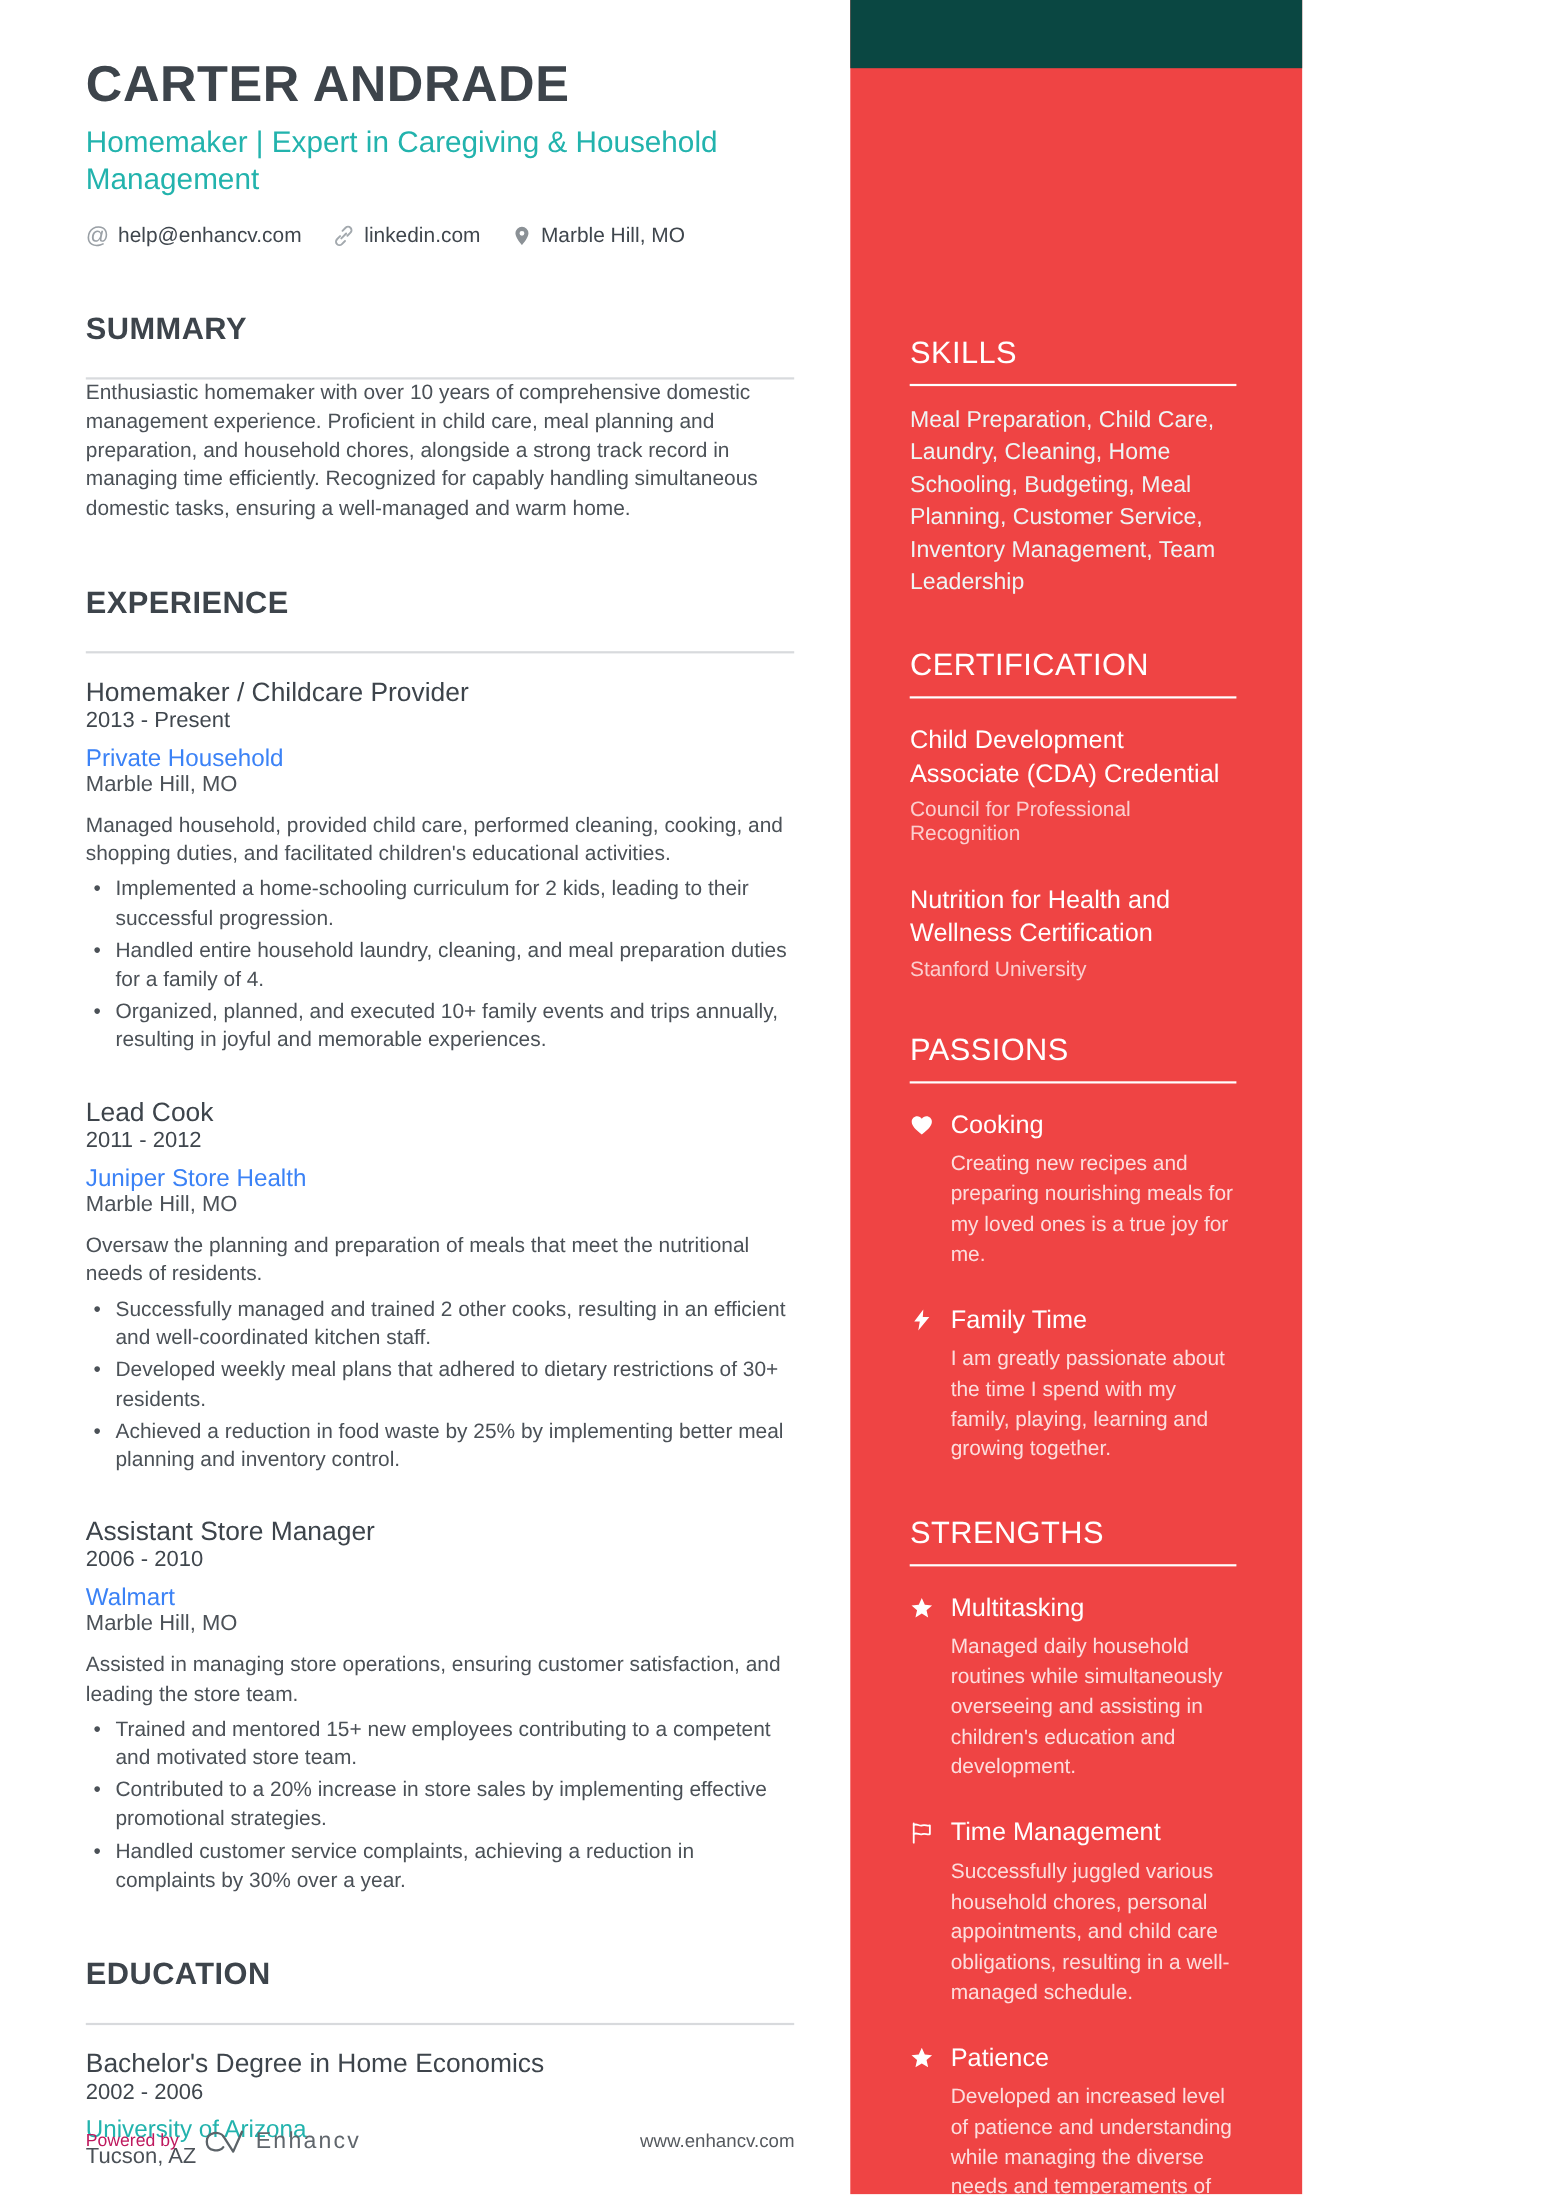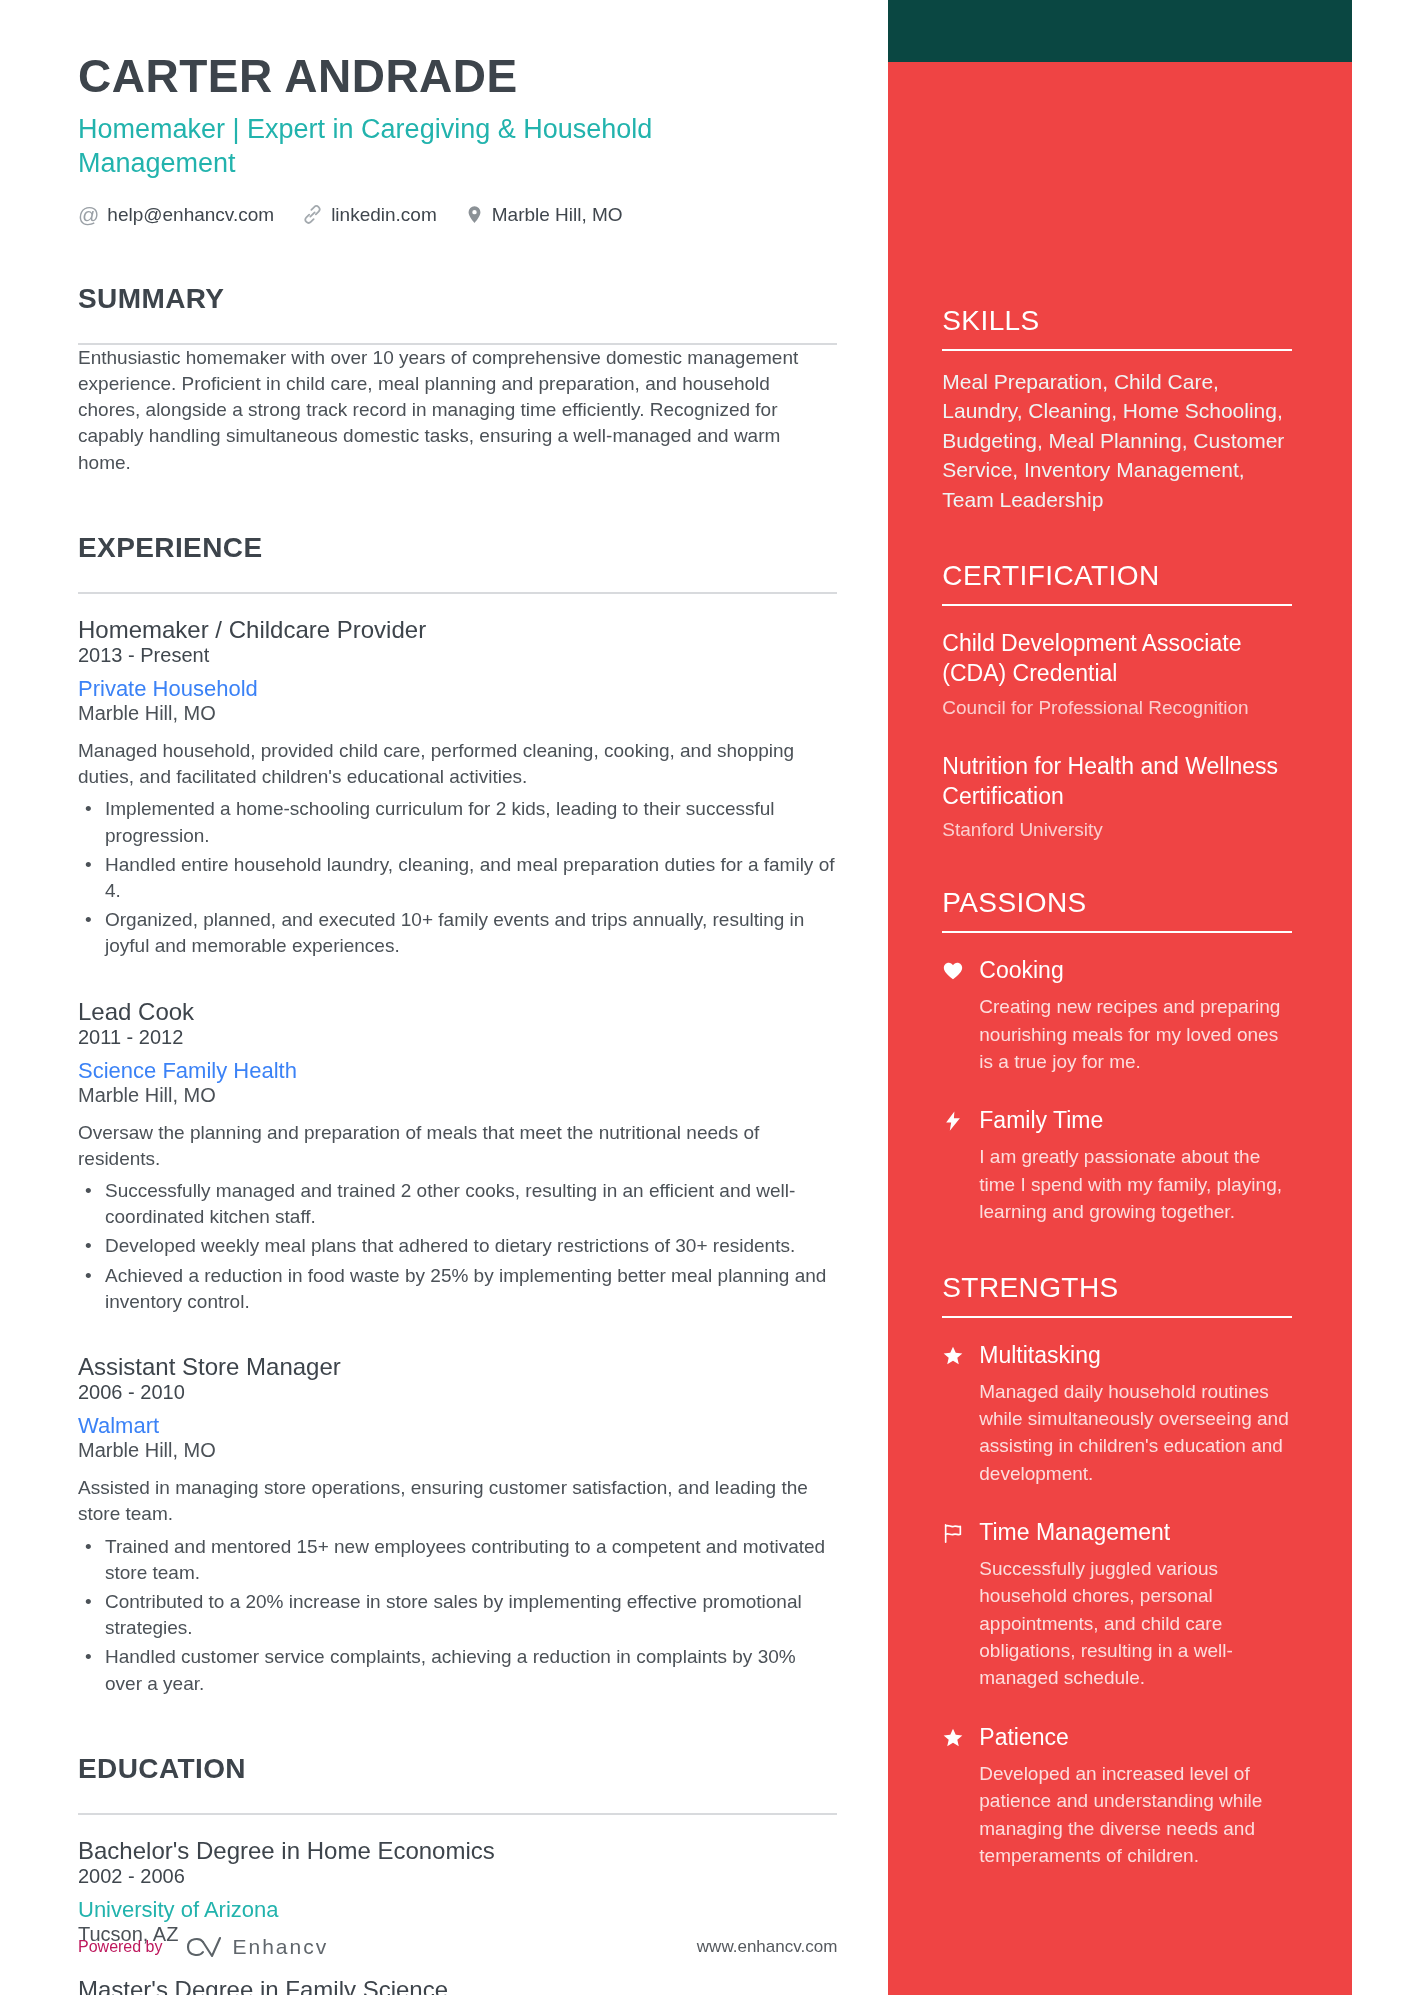--- a/index.html
+++ b/index.html
@@ -1,18 +1,18 @@
 <!DOCTYPE html>
 <html><head>
 <meta charset="utf-8">
 <style>
   * { margin:0; padding:0; box-sizing:border-box; }
   html,body { background:#ffffff; }
   body { font-family:"Liberation Sans","DejaVu Sans",sans-serif; }
-  .page { position:relative; width:1352px; height:1995px; background:#ffffff; display:flex; overflow:hidden; }
+  .page { position:relative; width:1184px; height:1995px; background:#ffffff; display:flex; overflow:hidden; }
 
   
   .main { position:relative; width:928px; height:100%; padding:52px 51px 0 78px; }
   .name { font-size:46px; font-weight:700; color:#3d444b; letter-spacing:0.5px; line-height:1.08; }
   .subtitle { margin-top:10px; font-size:27px; color:#22b3ad; line-height:1.28; max-width:630px; font-weight:400; }
   .contact-row { margin-top:22px; display:flex; align-items:center; gap:28px; }
   .contact-item { display:flex; align-items:center; gap:8px; font-size:19px; color:#3f464d; }
   .contact-item .cicon { color:#9aa0a6; display:inline-flex; align-items:center; }
   .at-glyph { font-size:21px; color:#a3a9ae; font-weight:400; }
 
@@ -128,21 +128,21 @@
           <li>Organized, planned, and executed 10+ family events and trips annually, resulting in joyful and memorable experiences.</li>
         </ul>
       </div>
 
       <div class="job">
         <div class="row">
           <div class="job-title">Lead Cook</div>
           <div class="job-dates">2011 - 2012</div>
         </div>
         <div class="row">
-          <div class="job-company">Science Family Health</div>
+          <div class="job-company">Juniper Store Health</div>
           <div class="job-location">Marble Hill, MO</div>
         </div>
         <div class="body-text job-desc">Oversaw the planning and preparation of meals that meet the nutritional needs of residents.</div>
         <ul class="bullets">
           <li>Successfully managed and trained 2 other cooks, resulting in an efficient and well-coordinated kitchen staff.</li>
           <li>Developed weekly meal plans that adhered to dietary restrictions of 30+ residents.</li>
           <li>Achieved a reduction in food waste by 25% by implementing better meal planning and inventory control.</li>
         </ul>
       </div>
 

